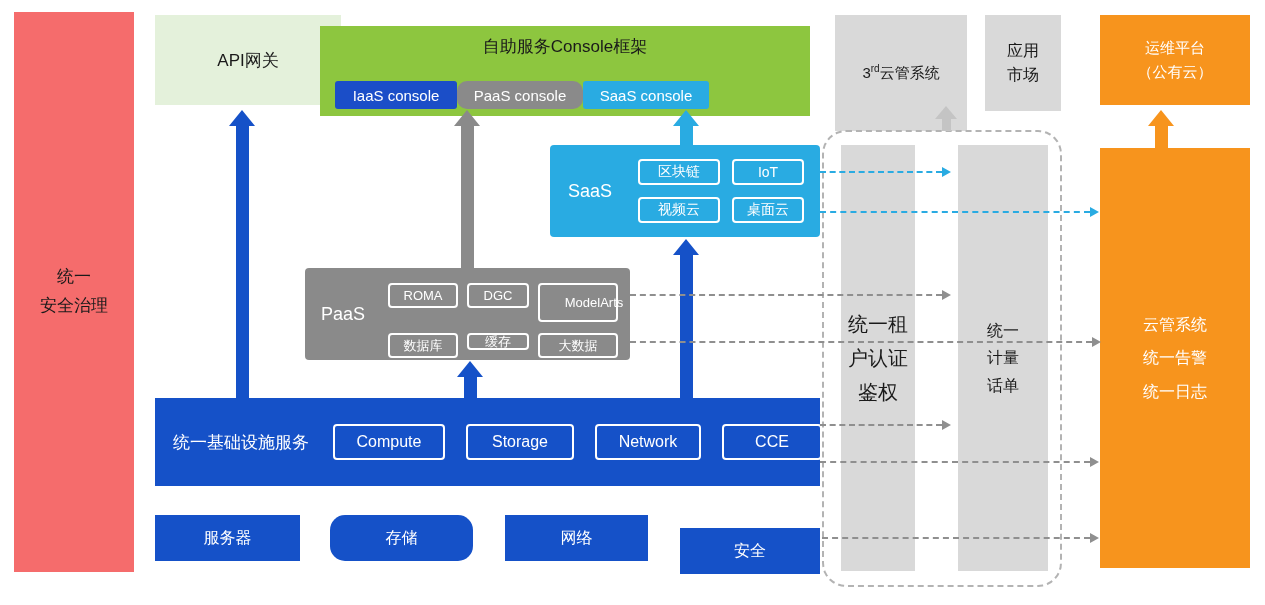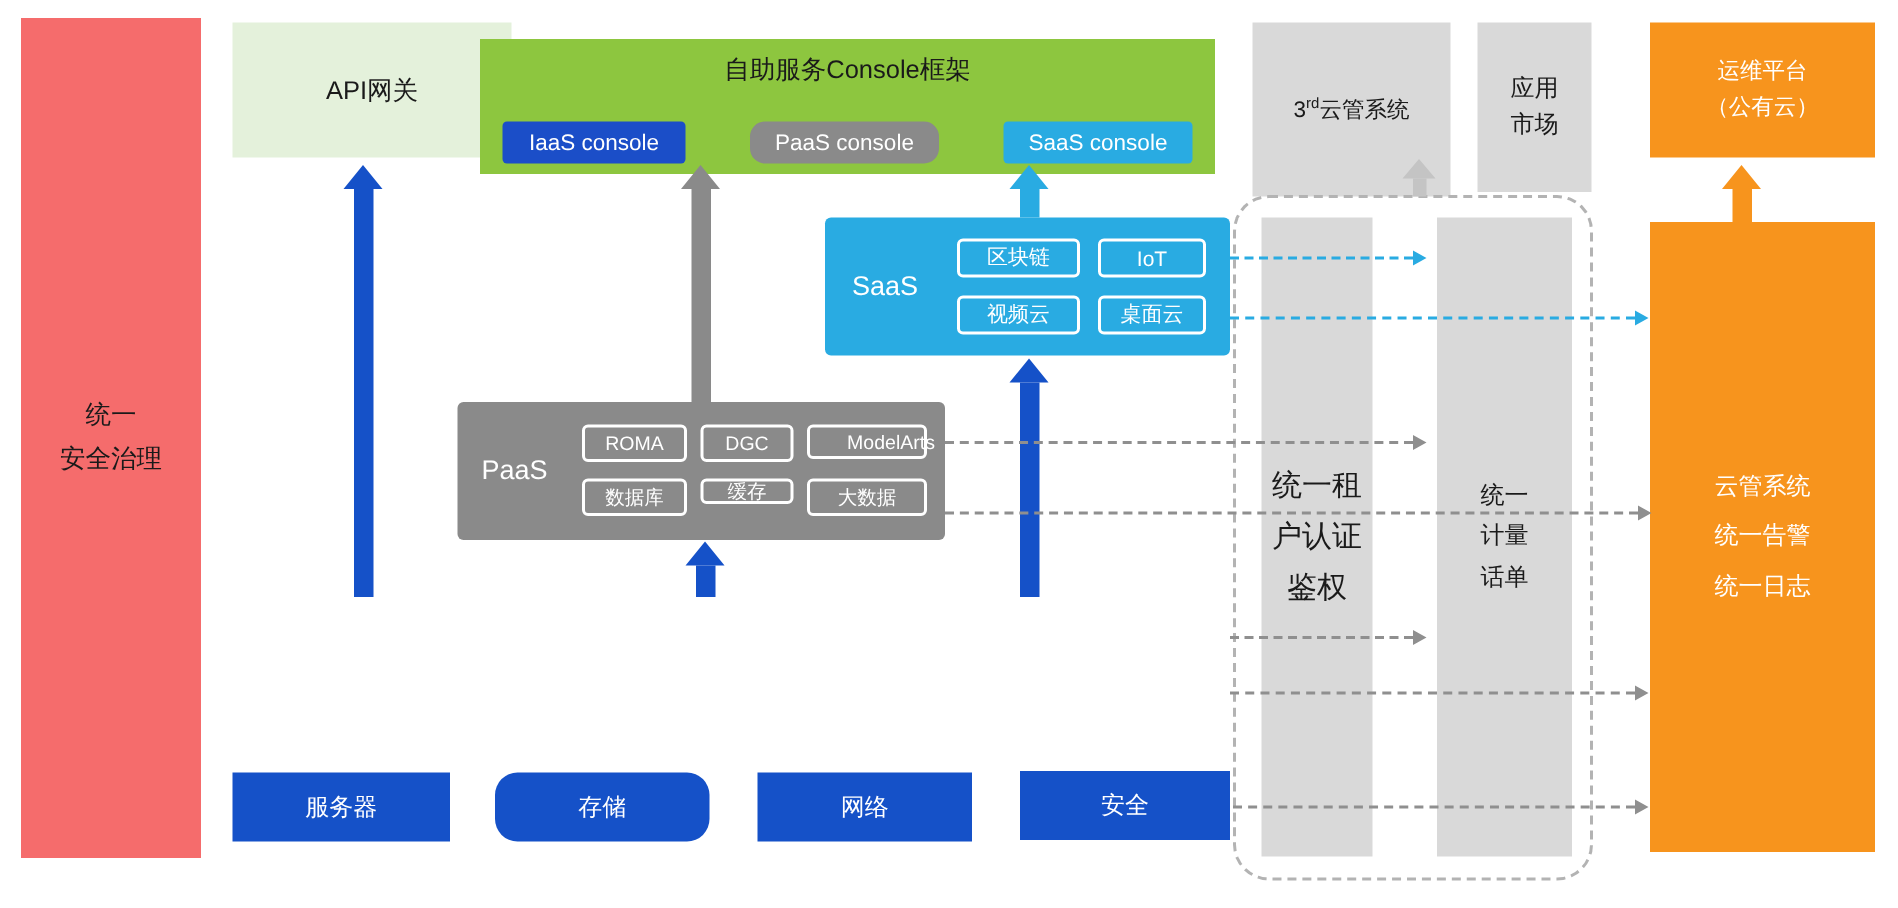--- a/index.html
+++ b/index.html
@@ -104,64 +104,73 @@
 
 <div id="canvas">
 
   <div class="abs flexc pre bg-red" style="left:14px;top:12px;width:120px;height:560px;font-size:17px;line-height:1.7;">统一
 安全治理</div>
 
   <div class="abs flexc bg-lgreen" style="left:155px;top:15px;width:186px;height:90px;font-size:17px;">API网关</div>
 
   <div class="abs bg-green" style="left:320px;top:26px;width:490px;height:90px;">
     <div style="text-align:center;font-size:17px;padding-top:9px;">自助服务Console框架</div>
-    <div style="position:absolute;left:15px;right:15px;bottom:7px;display:flex;justify-content:space-between;">
+    <div style="position:absolute;left:15px;right:15px;bottom:7px;display:flex;">
       <div class="console-chip" style="background:#1B4EC8;min-width:122px;">IaaS console</div>
       <div class="console-chip" style="background:#8A8A8A;min-width:126px;border-radius:10px;">PaaS console</div>
       <div class="console-chip" style="background:#29ABE2;min-width:126px;">SaaS console</div>
     </div>
   </div>
 
   <div class="abs flexc bg-lgray" style="left:835px;top:15px;width:132px;height:116px;font-size:15px;">
     <span><span>3</span><sup style="font-size:10px;">rd</sup><span>云管系统</span></span>
   </div>
 
-  <div class="abs flexc pre bg-lgray" style="left:985px;top:15px;width:76px;height:113px;font-size:16px;line-height:1.5;">应用
+  <div class="abs flexc pre bg-lgray" style="left:985px;top:15px;width:76px;height:96px;font-size:16px;line-height:1.5;">应用
 市场</div>
 
   <div class="abs flexc pre bg-orange" style="left:1100px;top:15px;width:150px;height:90px;font-size:15px;line-height:1.6;">运维平台
 （公有云）</div>
 
   <div class="abs bg-cyan" style="left:550px;top:145px;width:270px;height:92px;border-radius:4px;">
     <div style="position:absolute;left:18px;top:50%;transform:translateY(-50%);font-size:18px;">SaaS</div>
     <div style="position:absolute;right:16px;top:14px;display:grid;grid-template-columns:82px 72px;gap:12px 12px;">
       <div class="chip" style="height:26px;font-size:14px;">区块链</div>
       <div class="chip" style="height:26px;font-size:14px;">IoT</div>
       <div class="chip" style="height:26px;font-size:14px;">视频云</div>
       <div class="chip" style="height:26px;font-size:14px;">桌面云</div>
     </div>
   </div>
 
   <div class="abs bg-gray" style="left:305px;top:268px;width:325px;height:92px;border-radius:4px;">
     <div style="position:absolute;left:16px;top:50%;transform:translateY(-50%);font-size:18px;">PaaS</div>
     <div style="position:absolute;right:12px;top:15px;display:grid;grid-template-columns:70px 62px 80px;gap:11px 9px;">
       <div class="chip" style="height:25px;font-size:13px;">ROMA</div>
       <div class="chip" style="height:25px;font-size:13px;">DGC</div>
-      <div class="chip" style="height:23px;font-size:13px;padding-left:32px;">ModelArts</div>
+      <div class="chip" style="height:39px;font-size:13px;padding-left:32px;">ModelArts</div>
       <div class="chip" style="height:25px;font-size:13px;font-family:Liberation Mono, monospace;">数据库</div>
       <div class="chip" style="height:17px;font-size:13px;">缓存</div>
       <div class="chip" style="height:25px;font-size:13px;">大数据</div>
     </div>
   </div>
 
+  <div class="abs bg-blue" style="left:155px;top:398px;width:665px;height:88px;display:flex;align-items:center;">
+    <div style="margin-left:18px;font-size:17px;white-space:nowrap;">统一基础设施服务</div>
+    <div style="display:flex;gap:21px;margin-left:24px;">
+      <div class="chip" style="width:112px;height:36px;font-size:16px;">Compute</div>
+      <div class="chip" style="width:108px;height:36px;font-size:16px;">Storage</div>
+      <div class="chip" style="width:106px;height:36px;font-size:16px;">Network</div>
+      <div class="chip" style="width:100px;height:36px;font-size:16px;">CCE</div>
+    </div>
+  </div>
 
   <div class="abs flexc bg-blue" style="left:155px;top:515px;width:145px;height:46px;font-size:16px;">服务器</div>
   <div class="abs flexc bg-blue" style="left:330px;top:515px;width:143px;height:46px;font-size:16px;border-radius:15px;">存储</div>
   <div class="abs flexc bg-blue" style="left:505px;top:515px;width:143px;height:46px;font-size:16px;">网络</div>
-  <div class="abs flexc bg-blue" style="left:680px;top:514px;width:140px;height:46px;font-size:16px;">安全</div>
+  <div class="abs flexc bg-blue" style="left:680px;top:528px;width:140px;height:46px;font-size:16px;">安全</div>
 
   <div class="abs dashed-wrap" style="left:822px;top:130px;width:240px;height:457px;"></div>
 
   <div class="abs flexc pre bg-lgray zbar" style="left:841px;top:145px;width:74px;height:426px;font-size:20px;line-height:1.7;">统一租
 户认证
 鉴权</div>
   <div class="abs flexc pre bg-lgray zbar" style="left:958px;top:145px;width:90px;height:426px;font-size:16px;line-height:1.7;">统一
 计量
 话单</div>
 

